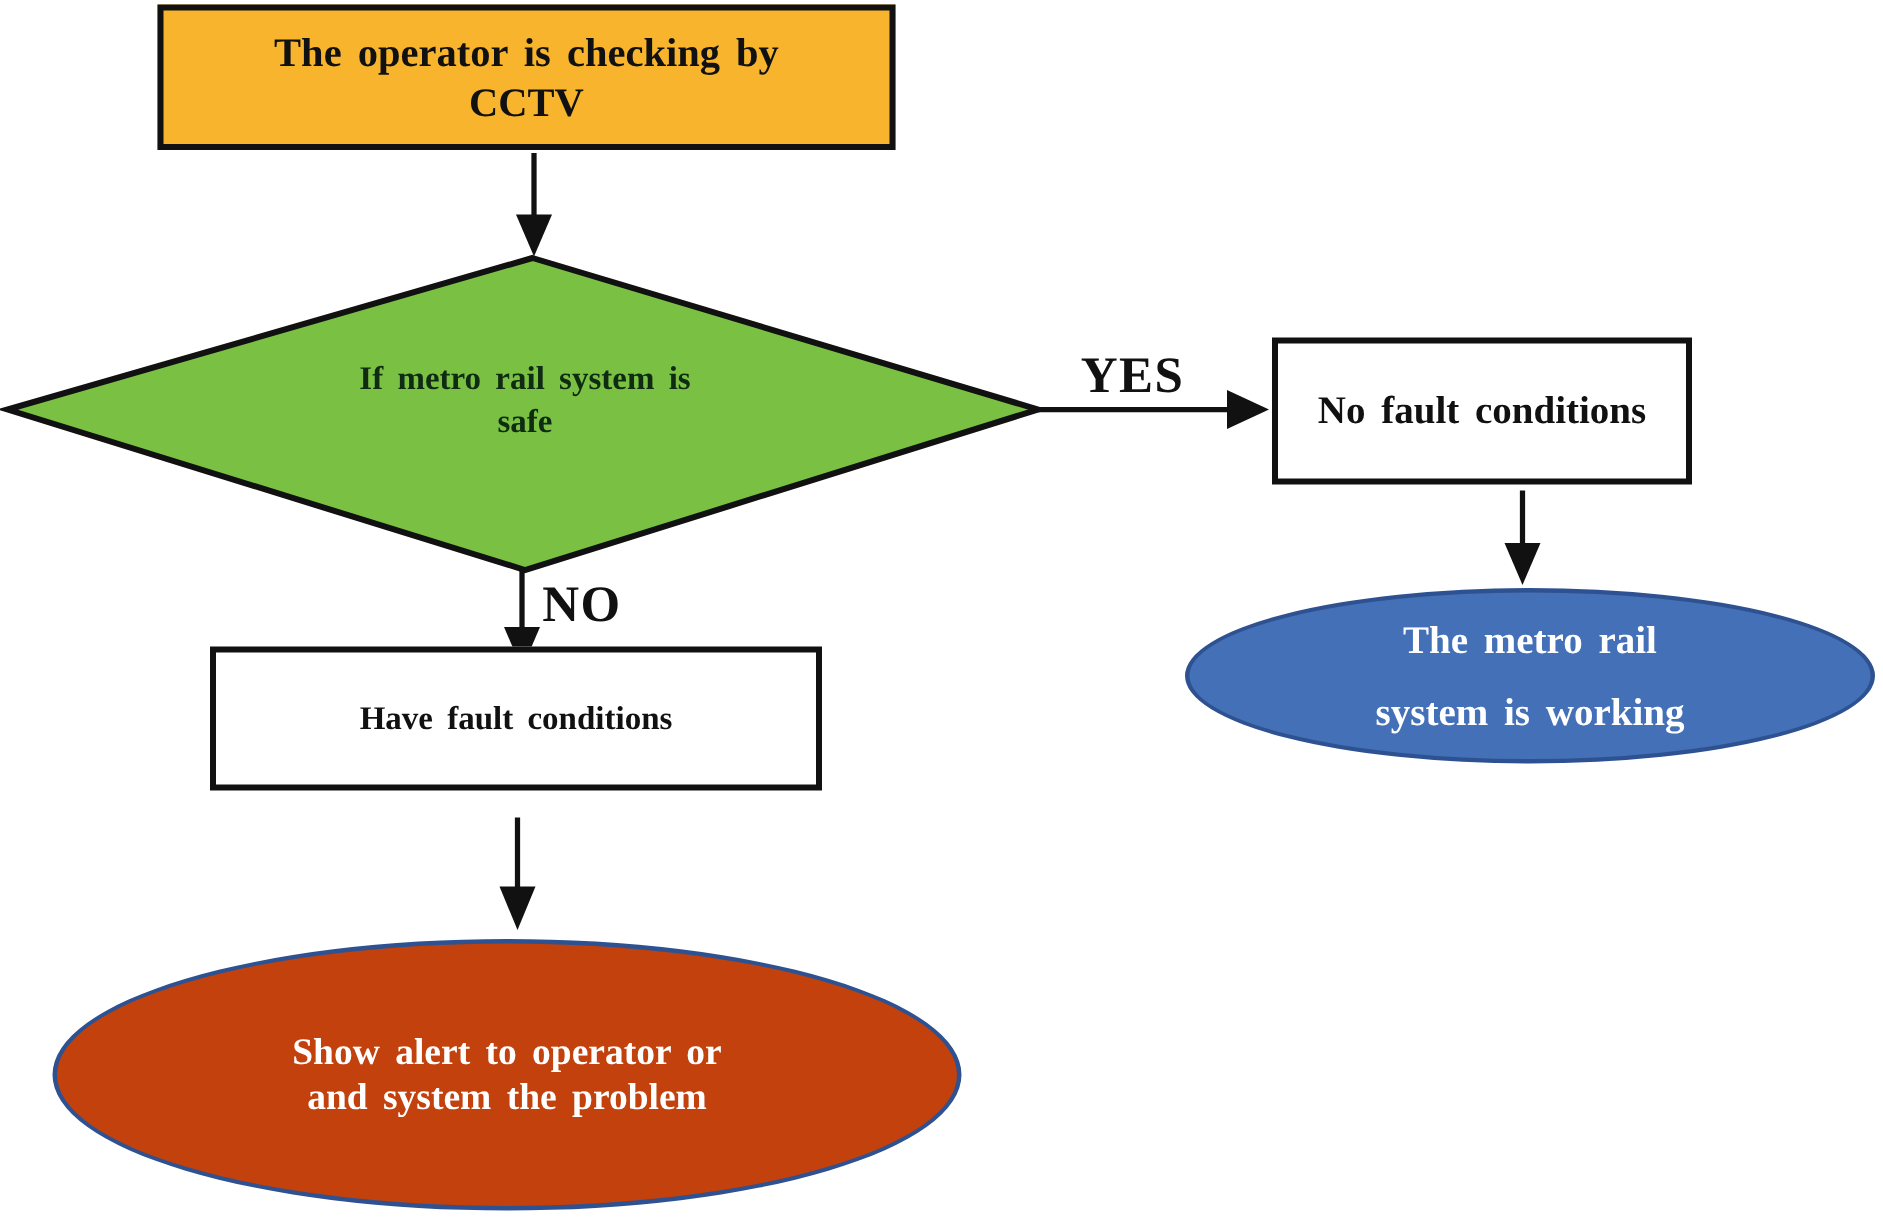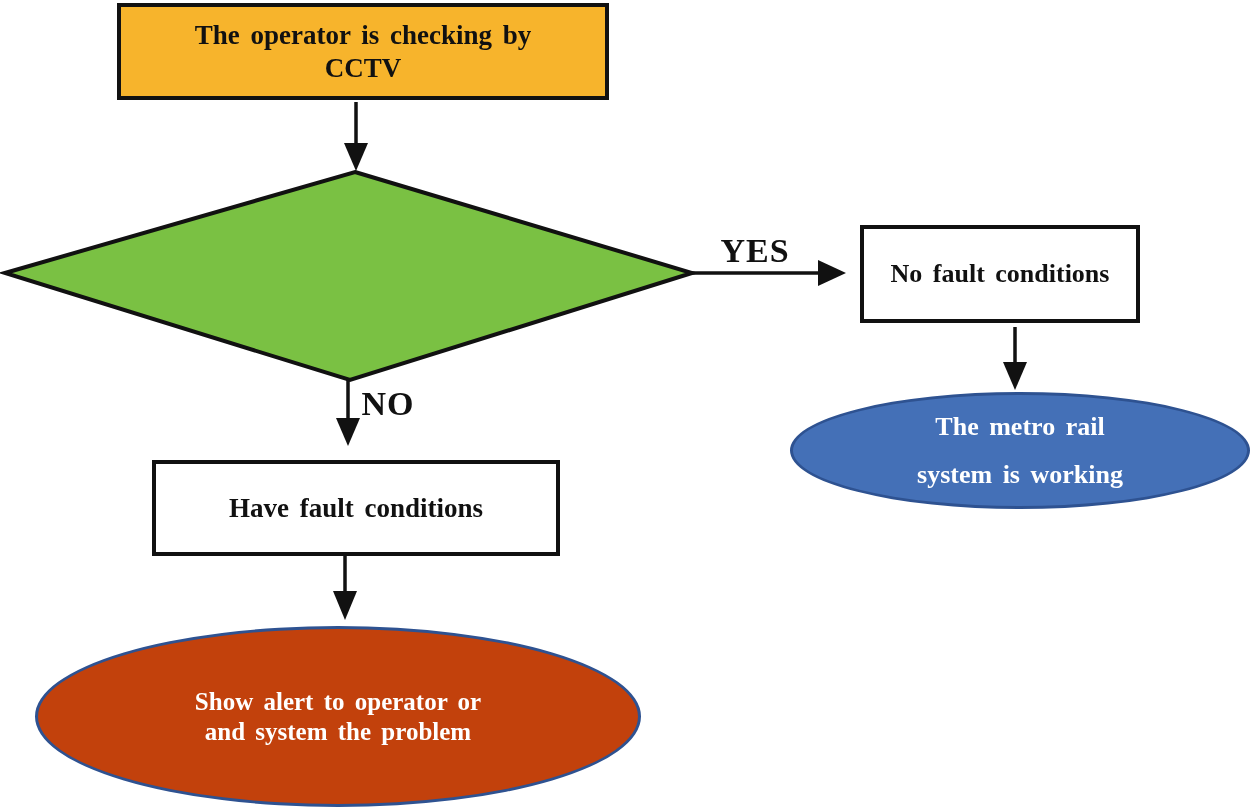--- a/index.html
+++ b/index.html
@@ -22,21 +22,20 @@
     display: flex;
     flex-direction: column;
     align-items: center;
     justify-content: center;
     text-align: center;
     font-weight: bold;
     word-spacing: 4px;
   }
   .rect-node {
     border: 4px solid #111111;
-    margin-left: 12px;
   }
   .ellipse-node {
     border-radius: 50%;
     border: 3px solid #2E5291;
     color: #ffffff;
   }
   .node-line { display: block; }
 
   #node-operator-check {
     left: 105px; top: 3px; width: 492px; height: 97px;
@@ -49,22 +48,22 @@
   }
   #node-no-fault {
     left: 848px; top: 225px; width: 280px; height: 98px;
     font-size: 26px; color: #111111;
   }
   #node-system-working {
     left: 790px; top: 392px; width: 460px; height: 117px;
     font-size: 26px; line-height: 32px;
   }
   #node-have-fault {
-    left: 140px; top: 460px; width: 408px; height: 96px;
-    font-size: 27px; color: #111111;
+    left: 140px; top: 431px; width: 408px; height: 96px;
+    font-size: 22px; color: #111111;
   }
   #node-show-alert {
     left: 35px; top: 626px; width: 606px; height: 181px;
     font-size: 25px; line-height: 30px;
   }
   .edge-label {
     position: absolute;
     font-size: 34px;
     font-weight: bold;
     color: #111111;
@@ -97,20 +96,24 @@
 
     <line x1="345" y1="545" x2="345" y2="592" stroke-width="3.5" stroke="#111111"></line>
     <polygon points="345,620 333,591 357,591" fill="#111111"></polygon>
   </svg>
 
   <div class="node rect-node" id="node-operator-check" style="background-color: rgb(247, 180, 44);">
     <span class="node-line">The operator is checking by</span>
     <span class="node-line">CCTV</span>
   </div>
 
+  <div class="node" id="node-decision-text">
+    <span class="node-line">If metro rail system is</span>
+    <span class="node-line">safe</span>
+  </div>
 
   <div class="edge-label" id="label-yes">YES</div>
 
   <div class="edge-label" id="label-no">NO</div>
 
   <div class="node rect-node" id="node-no-fault" style="background:#ffffff;">
     <span class="node-line">No fault conditions</span>
   </div>
 
   <div class="node ellipse-node" id="node-system-working" style="background-color: rgb(68, 112, 183); border-color: rgb(46, 82, 145); color: rgb(255, 255, 255); gap: 16px;">

